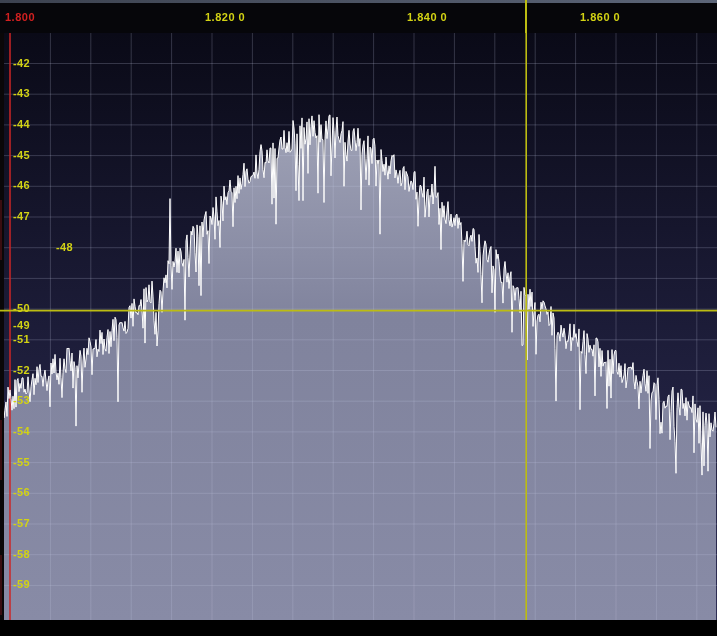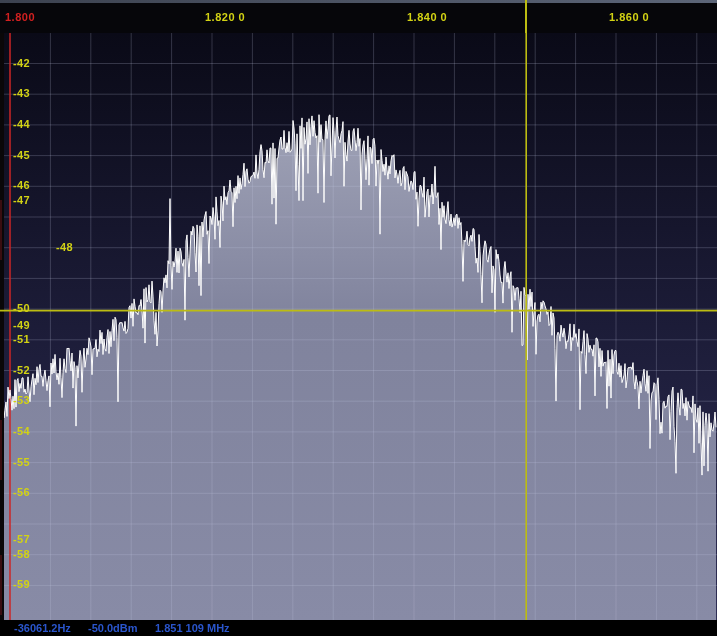--- a/index.html
+++ b/index.html
@@ -41,21 +41,21 @@
 <div id="app">
 
   <div id="top-strip"></div>
 
   <div id="freq-header">
     <span class="freq-label" id="band-edge-label" style="left: 5px; color: rgb(210, 32, 32);">1.800</span>
 
   <div style="position: absolute; left: 525.401px; top: -3px; width: 1.6px; height: 33px; background: rgb(188, 188, 18);"></div>
       <span class="freq-label" style="left: 205px; color: rgb(210, 210, 20);">1.820 0</span>
       <span class="freq-label" style="left: 407px; color: rgb(210, 210, 20);">1.840 0</span>
-      <span class="freq-label" style="left: 609px; color: rgb(210, 210, 20);">1.860 0</span>
+      <span class="freq-label" style="left: 580px; color: rgb(210, 210, 20);">1.860 0</span>
     </div>
 
   <div id="plot-wrap">
     <svg id="plot-svg" width="717" height="603" viewBox="0 33 717 603">
         <defs>
           <linearGradient id="bgGrad" x1="0" y1="33" x2="0" y2="620" gradientUnits="userSpaceOnUse">
     <stop offset="0" stop-color="#0a0a17"></stop>
             <stop offset="0.5" stop-color="#1c1c38"></stop>
             <stop offset="1" stop-color="#2e2e55"></stop>
   </linearGradient>
@@ -112,35 +112,30 @@
         <rect x="0" y="555" width="2" height="60" fill="#3a0d10"></rect>
         <line x1="0" y1="310.6" x2="717" y2="310.6" stroke="#bcbc12" stroke-width="1.6"></line>
         <line x1="526.2008999999985" y1="33" x2="526.2008999999985" y2="620" stroke="#bcbc12" stroke-width="1.6"></line>
       </svg>
     <div id="db-labels">
         <span class="db-label" style="left: 13px; top: 23.5px; color: rgb(210, 210, 20);">-42</span>
         <span class="db-label" style="left: 13px; top: 54.2px; color: rgb(210, 210, 20);">-43</span>
         <span class="db-label" style="left: 13px; top: 84.9px; color: rgb(210, 210, 20);">-44</span>
         <span class="db-label" style="left: 13px; top: 115.6px; color: rgb(210, 210, 20);">-45</span>
         <span class="db-label" style="left: 13px; top: 146.3px; color: rgb(210, 210, 20);">-46</span>
-        <span class="db-label" style="left: 13px; top: 161px; color: rgb(210, 210, 20);">-47</span>
+        <span class="db-label" style="left: 13px; top: 177px; color: rgb(210, 210, 20);">-47</span>
         <span class="db-label" style="left: 13px; top: 207.7px; color: rgb(210, 210, 20); margin-left: 43px;">-48</span>
         <span class="db-label" style="left: 13px; top: 238.4px; color: rgb(210, 210, 20); margin-top: 48px;">-49</span>
         <span class="db-label" style="left: 13px; top: 269.1px; color: rgb(210, 210, 20);">-50</span>
         <span class="db-label" style="left: 13px; top: 299.8px; color: rgb(210, 210, 20);">-51</span>
         <span class="db-label" style="left: 13px; top: 330.5px; color: rgb(210, 210, 20);">-52</span>
         <span class="db-label" style="left: 13px; top: 361.2px; color: rgb(210, 210, 20); text-align: center;">-53</span>
         <span class="db-label" style="left: 13px; top: 391.9px; color: rgb(210, 210, 20);">-54</span>
         <span class="db-label" style="left: 13px; top: 422.6px; color: rgb(210, 210, 20);">-55</span>
         <span class="db-label" style="left: 13px; top: 453.3px; color: rgb(210, 210, 20);">-56</span>
-        <span class="db-label" style="left: 13px; top: 484px; color: rgb(210, 210, 20); margin-top: 16px;">-57</span>
+        <span class="db-label" style="left: 13px; top: 484px; color: rgb(210, 210, 20);">-57</span>
         <span class="db-label" style="left: 13px; top: 514.7px; color: rgb(210, 210, 20);">-58</span>
         <span class="db-label" style="left: 13px; top: 545.4px; color: rgb(210, 210, 20);">-59</span>
       </div>
   </div>
 
-  <div id="status-bar">
-    <span class="status-field" style="left: 14px; color: rgb(42, 85, 204);">-36061.2Hz</span>
-    <span class="status-field" style="left: 88px; color: rgb(42, 85, 204);">-50.0dBm</span>
-    <span class="status-field" style="left: 155px; color: rgb(42, 85, 204);">1.851 109 MHz</span>
-  </div>
 
 </div>
 
 </body></html>

